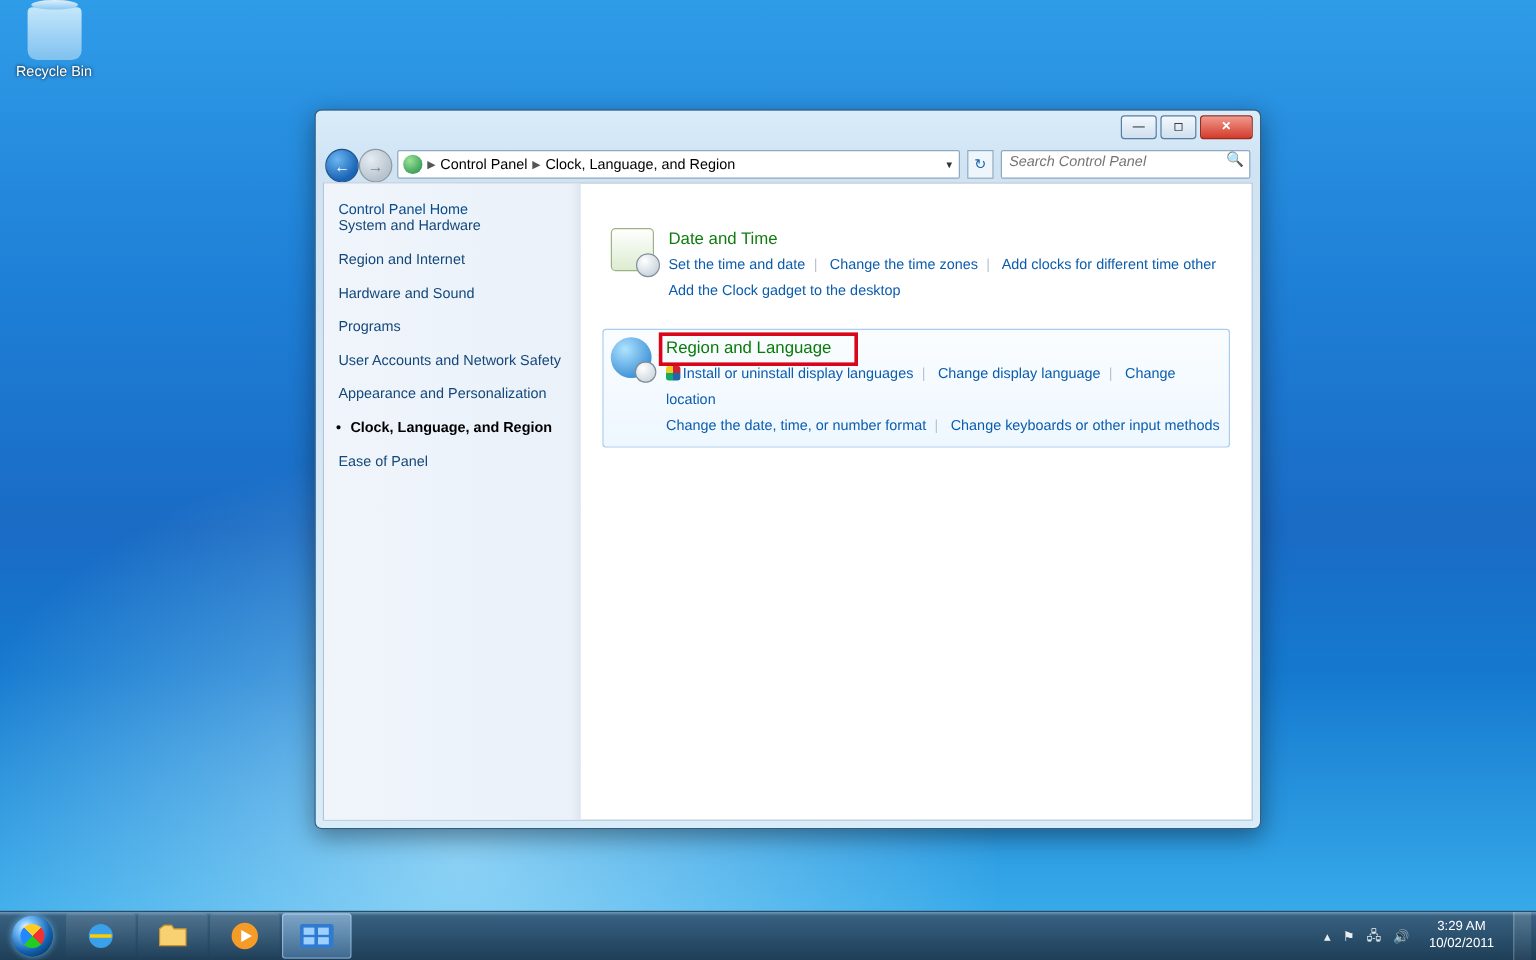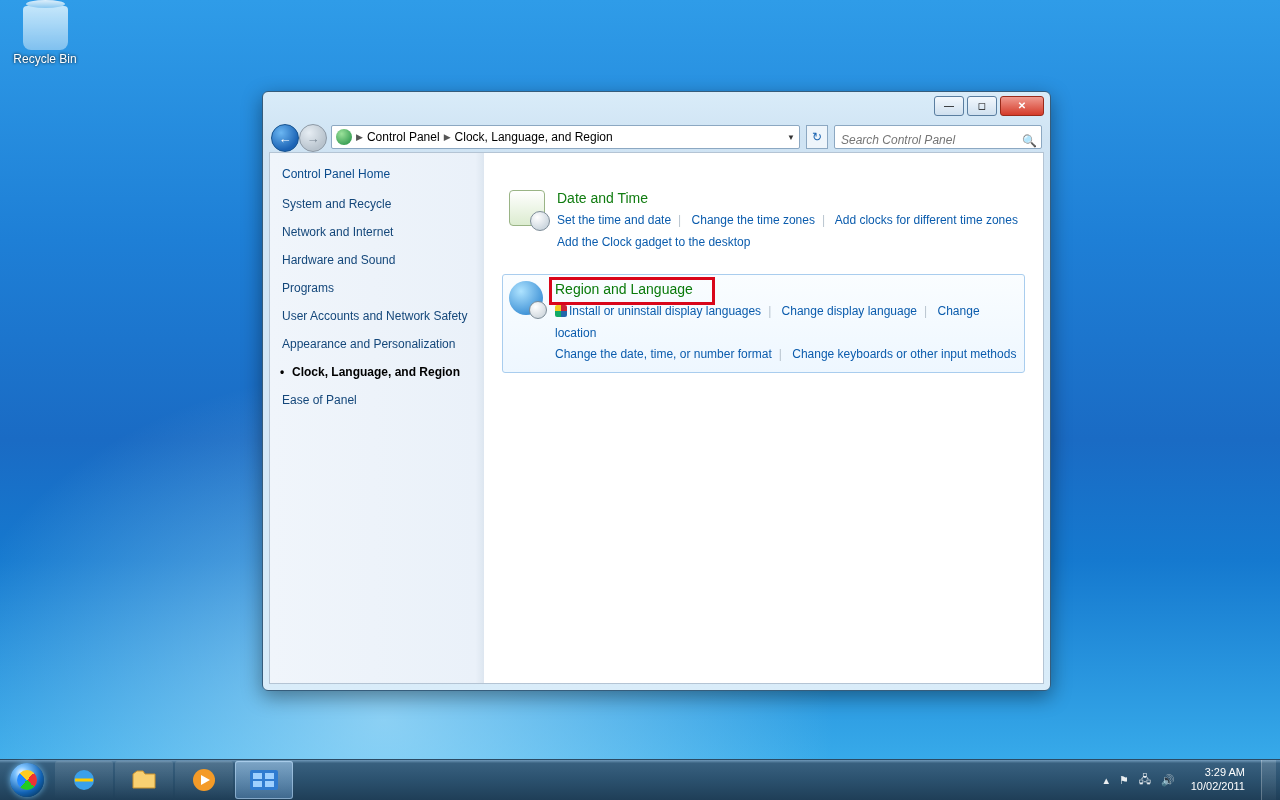--- a/index.html
+++ b/index.html
@@ -15,26 +15,26 @@
 .navbtns{width:54px;height:28px;position:relative}
 .navbtn{width:26px;height:26px;border-radius:50%;position:absolute;top:1px;display:flex;align-items:center;justify-content:center;color:#fff;font-size:13px}
 .navbtn.back{left:0;background:radial-gradient(circle at 35% 30%,#6bb6f2,#1b63b5 70%);border:1px solid #15528f}
 .navbtn.fwd{left:28px;background:radial-gradient(circle at 35% 30%,#e6edf3,#b8c3cd 70%);border:1px solid #8d99a5;color:#7a8894}
 .addr{flex:1;height:22px;background:#fff;border:1px solid #8ca8c2;border-radius:2px;display:flex;align-items:center;padding:0 4px;gap:4px;font-size:12px}
 .addr .ic{width:16px;height:16px;border-radius:50%;background:radial-gradient(circle at 35% 30%,#9be29a,#1b8a3f);flex:none}
 .addr .tri{color:#555;font-size:9px}
 .addr .sp{flex:1}
 .addr .drop{font-size:8px;color:#333}
 .refresh{width:20px;height:22px;border:1px solid #8ca8c2;background:#eef5fb;display:flex;align-items:center;justify-content:center;color:#1a63b0}
-.search{width:198px;height:22px;background:#fff;border:1px solid #8ca8c2;border-radius:2px;display:flex;align-items:flex-end;padding:0 4px}
+.search{width:198px;height:22px;background:#fff;border:1px solid #8ca8c2;border-radius:2px;display:flex;align-items:flex-start;padding:0 4px}
 .search input{flex:1;border:0;outline:0;font-size:12px;font-style:italic;color:#777;background:transparent}
 .search .mag{color:#2a77c4}
 .body{position:absolute;top:60px;left:6px;right:6px;bottom:6px;background:#fff;border:1px solid #b4c4d4;display:flex}
 .sidebar{width:190px;background:linear-gradient(90deg,#f0f5fb 0%,#eaf1f9 96%,#dde6f0 100%);padding:14px 12px;font-size:12px}
-.sidebar .home{color:#0a4b8c;margin-bottom:16px}
+.sidebar .home{color:#0a4b8c;}
 .sidebar .item{color:#14477a;margin-bottom:13px;cursor:pointer;line-height:1.25}
 .sidebar .item.active{font-weight:bold;color:#000;position:relative;padding-left:10px}
 .sidebar .item.active:before{content:"•";position:absolute;left:-2px}
 .content{flex:1;padding:30px 18px}
 .catg{display:flex;gap:12px;margin-bottom:14px;padding:6px;border:1px solid transparent;border-radius:3px}
 .catg.sel{border-color:#a9cdee;background:linear-gradient(#fafdff,#eef7ff)}
 .catg .cicon{width:34px;height:34px;flex:none}
 .ic-date{background:linear-gradient(#fff,#dcecd0);border:1px solid #9ab486;border-radius:4px;position:relative}
 .ic-date:after{content:"";position:absolute;right:-6px;bottom:-6px;width:18px;height:18px;border-radius:50%;background:radial-gradient(circle at 35% 30%,#fff,#b9c7d2);border:1px solid #7e8d98}
 .ic-region{border-radius:50%;background:radial-gradient(circle at 35% 30%,#aee3ff,#1a77c9);position:relative}
@@ -46,21 +46,21 @@
 .tasks a{color:#0b5cad;text-decoration:none;cursor:pointer}
 .tasks .sep{color:#b8c4cf;margin:0 7px}
 .shield{display:inline-block;width:12px;height:12px;background:conic-gradient(#c23 0 25%,#26a 0 50%,#1a6 0 75%,#ec2 0);border-radius:2px;vertical-align:-2px;margin-right:2px}
 .taskbar{position:absolute;left:0;right:0;bottom:0;height:40px;background:linear-gradient(180deg,#6f98b9 0%,#38607f 8%,#2b516e 50%,#1f3e57 100%);display:flex;align-items:center;border-top:1px solid #2b4a63}
 .start{width:54px;height:40px;display:flex;align-items:center;justify-content:center}
 .orb{width:34px;height:34px;border-radius:50%;background:radial-gradient(circle at 35% 30%,#fff 0%,#7fc4ff 20%,#1262b3 60%,#023 100%);box-shadow:0 0 6px rgba(120,200,255,.8);position:relative}
 .orb:after{content:"";position:absolute;inset:7px;border-radius:50%;background:conic-gradient(from 45deg,#e33 0 25%,#2c2 0 50%,#28f 0 75%,#fc2 0);filter:blur(.4px)}
 .tbtn{width:58px;height:38px;margin:0 1px;border-radius:3px;display:flex;align-items:center;justify-content:center;background:linear-gradient(rgba(255,255,255,.12),rgba(255,255,255,0))}
 .tbtn.active{background:linear-gradient(rgba(180,220,255,.55),rgba(120,180,240,.35));box-shadow:inset 0 0 0 1px rgba(200,230,255,.5)}
 .tray{margin-left:auto;display:flex;align-items:center;gap:10px;padding:0 4px;color:#fff;font-size:11px}
-.tray .clock{text-align:right;line-height:1.25;padding:0 6px}
+.tray .clock{text-align:center;line-height:1.25;padding:0 6px}
 .tray .show-dt{width:14px;height:40px;border-left:1px solid rgba(255,255,255,.25);background:linear-gradient(rgba(255,255,255,.15),rgba(255,255,255,.03))}
 .tic{opacity:.9}
 svg{display:block}
 </style>
 </head>
 <body>
 
 <div class="desk-icon">
   <div class="bin"></div>
   <div>Recycle Bin</div>
@@ -89,39 +89,39 @@
     <div class="refresh">↻</div>
     <div class="search">
       <input placeholder="Search Control Panel" style="">
       <span class="mag">🔍</span>
     </div>
   </div>
 
   <div class="body">
     <div class="sidebar">
       <div class="home">Control Panel Home</div>
-      <div class="item">System and Recycle</div>
-      <div class="item">Network and Internet</div>
+      <div class="item">System and Hardware</div>
+      <div class="item">Region and Internet</div>
       <div class="item">Hardware and Sound</div>
       <div class="item">Programs</div>
       <div class="item">User Accounts and Network Safety</div>
       <div class="item">Appearance and Personalization</div>
       <div class="item active">Clock, Language, and Region</div>
       <div class="item">Ease of Panel</div>
     </div>
 
     <div class="content">
       <div class="catg">
         <div class="cicon ic-date"></div>
         <div>
           <h3><span>Date and Time</span></h3>
           <div class="tasks">
             <a>Set the time and date</a><span class="sep">|</span>
             <a>Change the time zones</a><span class="sep">|</span>
-            <a>Add clocks for different time zones</a><br>
+            <a>Add clocks for different time other</a><br>
             <a>Add the Clock gadget to the desktop</a>
           </div>
         </div>
       </div>
 
       <div class="catg sel" style="position:relative">
         <div class="cicon ic-region"></div>
         <div>
           <h3><span>Region and Language</span></h3>
           <div class="tasks">

